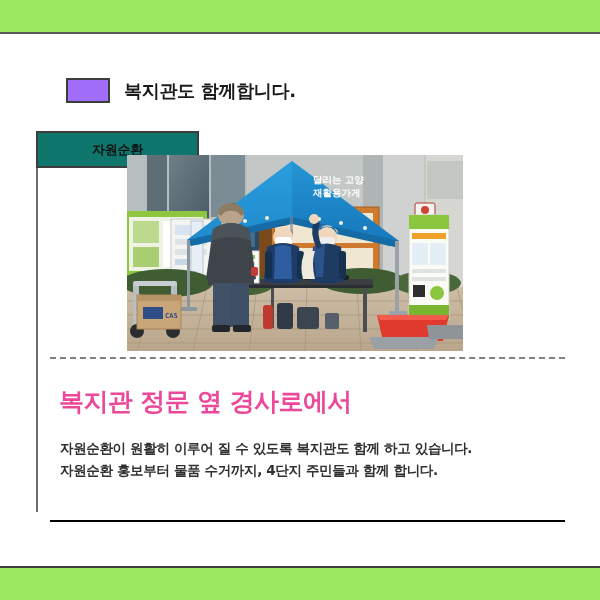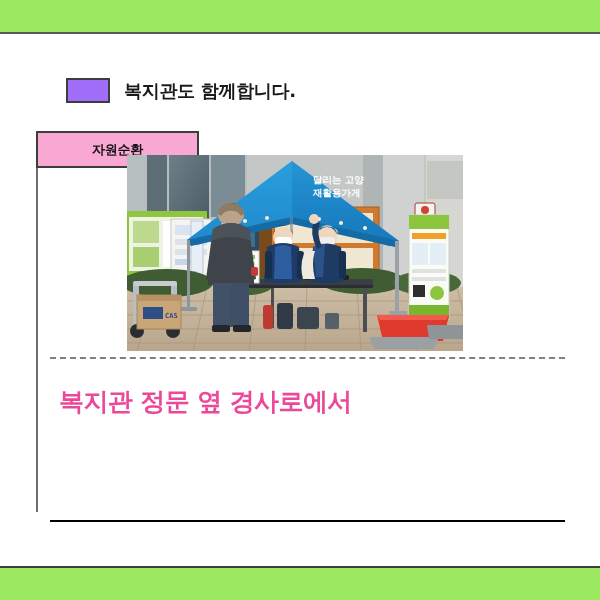--- a/index.html
+++ b/index.html
@@ -73,21 +73,21 @@
     background: #6e6e6e;
   }
 
   
   .cat-tab {
     position: absolute;
     left: 36px;
     top: 131px;
     width: 163px;
     height: 37px;
-    background: #f9a8d4;
+    background: #0f766e;
     border: 2px solid #3d3d3d;
     box-sizing: border-box;
     display: flex;
     align-items: center;
     justify-content: center;
   }
   .cat-tab-label {
     font-size: 13px;
     font-weight: 700;
     color: #111111;
@@ -348,18 +348,22 @@
       <rect x="170" y="152" width="22" height="22" rx="3" fill="#3a4550"></rect>
       <rect x="136" y="150" width="10" height="24" rx="3" fill="#bf3b2f"></rect>
       <rect x="198" y="158" width="14" height="16" rx="2" fill="#55606b"></rect>
     </svg>
   </div>
 
   <div class="dashed-rule"></div>
 
   <div class="title">복지관 정문 옆 경사로에서</div>
 
+  <div class="body-copy">
+    <span class="line">자원순환이 원활히 이루어 질 수 있도록 복지관도 함께 하고 있습니다.</span>
+    <span class="line">자원순환 홍보부터 물품 수거까지, 4단지 주민들과 함께 합니다.</span>
+  </div>
 
   <div class="black-rule"></div>
 
   <div class="band band-bottom"></div>
 
 </div>
 
 </body></html>

